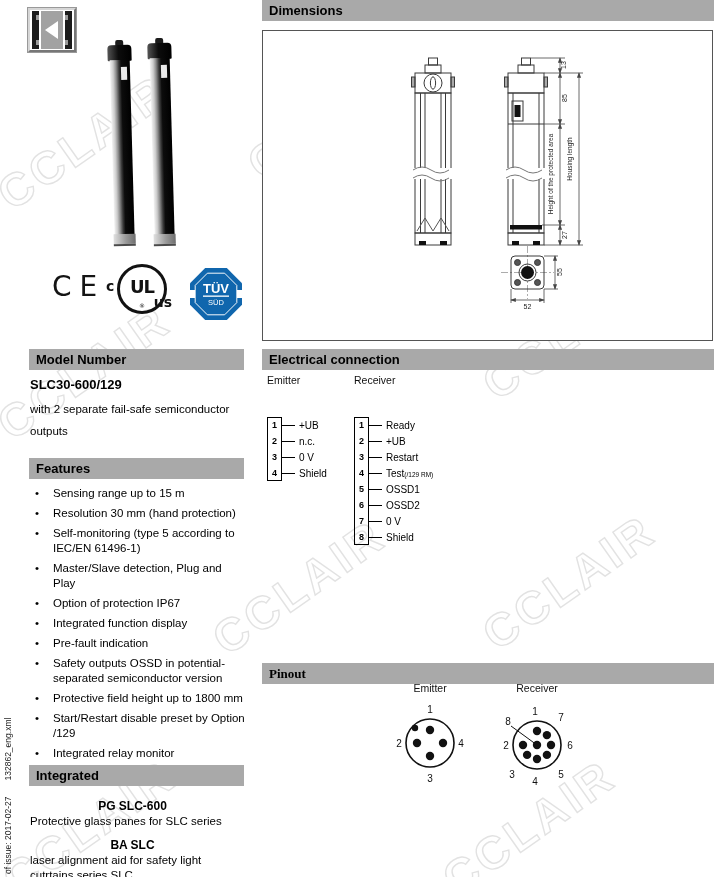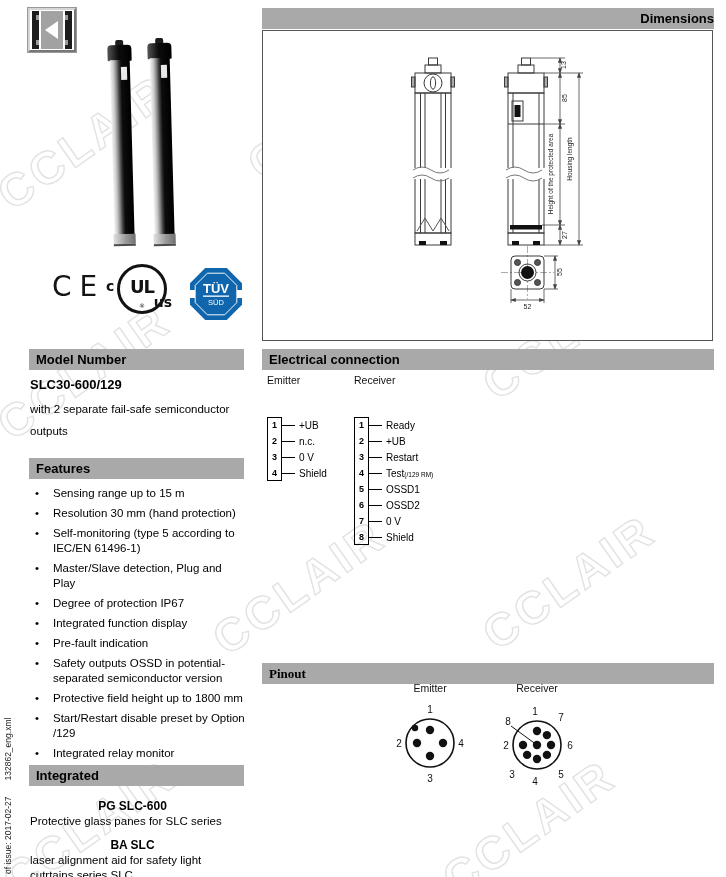--- a/index.html
+++ b/index.html
@@ -169,21 +169,21 @@
       <div class="feature-item">
         <span class="bullet">•</span>
         <span class="ftext">Self-monitoring (type 5 according to IEC/EN 61496-1)</span>
       </div>
       <div class="feature-item">
         <span class="bullet">•</span>
         <span class="ftext">Master/Slave detection, Plug and Play</span>
       </div>
       <div class="feature-item">
         <span class="bullet">•</span>
-        <span class="ftext">Degree of protection IP67</span>
+        <span class="ftext">Option of protection IP67</span>
       </div>
       <div class="feature-item">
         <span class="bullet">•</span>
         <span class="ftext">Integrated function display</span>
       </div>
       <div class="feature-item">
         <span class="bullet">•</span>
         <span class="ftext">Pre-fault indication</span>
       </div>
       <div class="feature-item">
@@ -205,21 +205,21 @@
     </div>
 
   <div class="section-bar bar-left" style="top:765px;">Integrated</div>
   <div class="acc-list" id="acc-list">
       <div class="acc-name">PG SLC-600</div>
       <div class="acc-desc">Protective glass panes for SLC series</div>
       <div class="acc-name">BA SLC</div>
       <div class="acc-desc">laser alignment aid for safety light cutrtains series SLC</div>
     </div>
 
-  <div class="section-bar bar-right" style="top:8px;text-align:right;">Dimensions</div>
+  <div class="section-bar bar-right" style="top:0;">Dimensions</div>
 
   <div class="dim-box">
     <svg width="449" height="309" viewBox="0 0 449 309">
       <defs>
         <marker id="arE" markerWidth="8" markerHeight="8" refX="6" refY="4" orient="auto">
           <path d="M0 1.4 L7 4 L0 6.6 Z" fill="#444"></path>
         </marker>
         <marker id="arS" markerWidth="8" markerHeight="8" refX="6" refY="4" orient="auto-start-reverse">
           <path d="M0 1.4 L7 4 L0 6.6 Z" fill="#444"></path>
         </marker>

